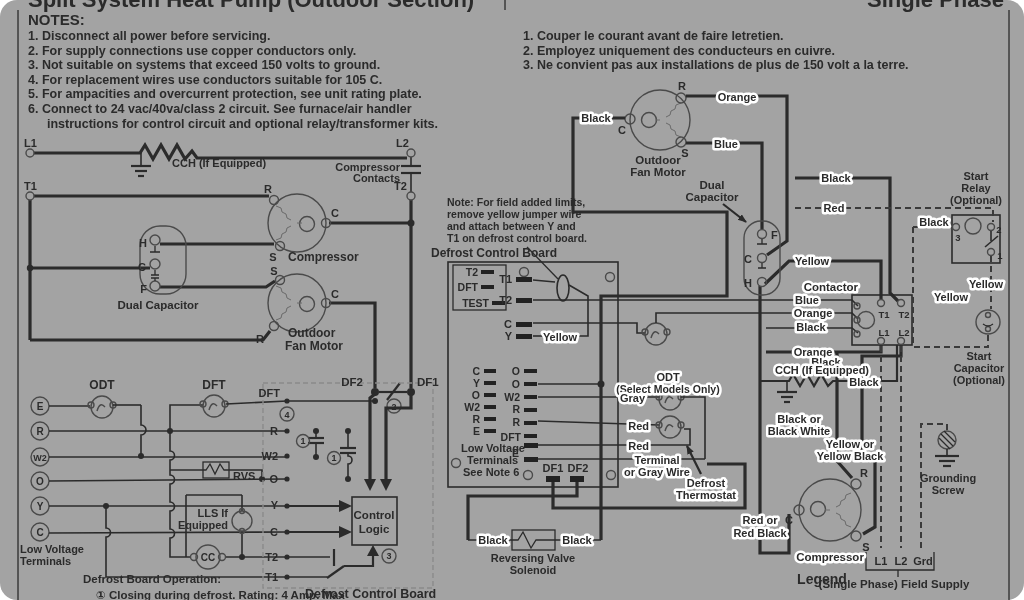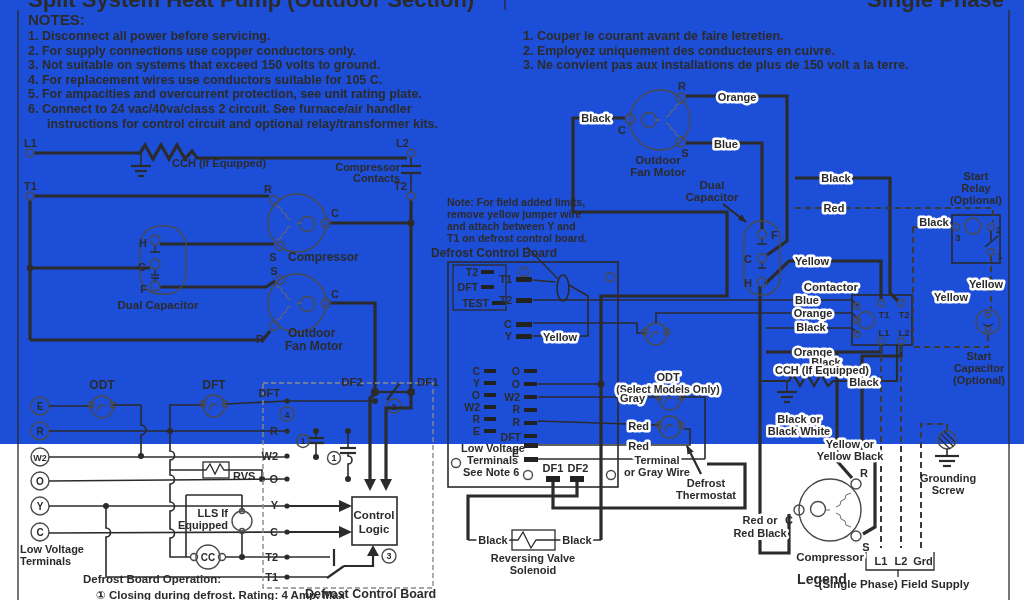--- a/index.html
+++ b/index.html
@@ -1,16 +1,16 @@
 <!DOCTYPE html>
 <html><head>
 <meta charset="utf-8">
 <style>
   html,body{margin:0;padding:0;background:#fff;width:1024px;height:600px;overflow:hidden;}
-  #page{position:relative;width:1024px;height:444px;background:#1d4ed8;}
+  #page{position:relative;width:1024px;height:600px;background:#a3a3a3;border-radius:17px;}
   svg{position:absolute;left:0;top:0;}
   svg text{font-family:"Liberation Sans","DejaVu Sans",sans-serif;fill:#2b2b2b;font-weight:bold;}
   .halo{paint-order:stroke;stroke:#ffffff;stroke-width:5px;stroke-linejoin:round;}
   .w1{fill:none;stroke:#2b2b2b;stroke-width:1.6;}
   .w1t{fill:none;stroke:#2b2b2b;stroke-width:1.3;}
   .w2{fill:none;stroke:#2b2b2b;stroke-width:2.2;}
   .w3{fill:none;stroke:#2b2b2b;stroke-width:3.2;}
   .dash{fill:none;stroke:#3a3a3a;stroke-width:2;stroke-dasharray:6 4;}
   .bdash{fill:none;stroke:#8a8a8a;stroke-width:1.4;stroke-dasharray:5 3;}
   .comp{fill:none;stroke:#4a4a4a;stroke-width:1.4;}

